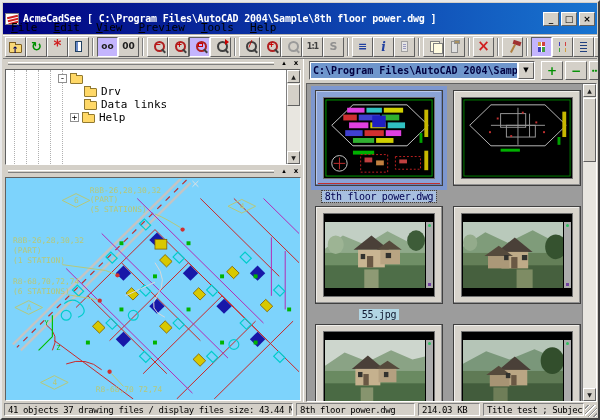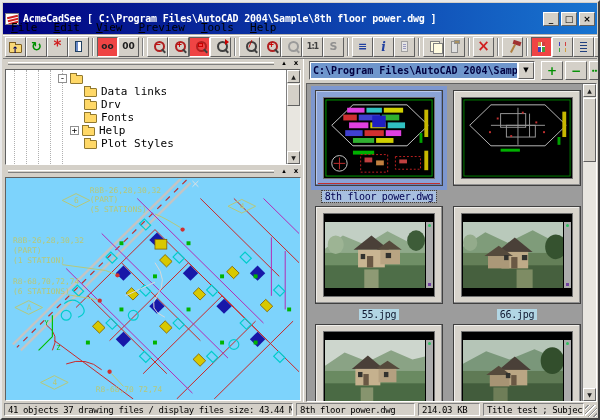--- a/index.html
+++ b/index.html
@@ -18,21 +18,21 @@
   .winbtn{width:16px;height:14px;font:bold 9px "DejaVu Sans",sans-serif;display:flex;align-items:center;justify-content:center;
     margin-left:2px;flex:none;color:#000;padding:0;}
   
   .menubar{position:absolute;left:1px;top:19px;right:1px;height:14px;display:flex;align-items:center;font-size:11px;border-bottom:1px solid #b8b4ac;}
   .menuitem{padding:8px 8px;white-space:nowrap;}
   .mkey{text-decoration:underline;}
   
   .toolbar{position:absolute;left:1px;top:33px;right:1px;height:24px;display:flex;align-items:center;padding:0 2px;
     border-bottom:1px solid #808080;box-shadow:inset 0 1px 0 #fff;}
   .tbtn{width:21px;height:20px;margin:0 0;display:flex;align-items:center;justify-content:center;position:relative;flex:none;}
-  .tbtn.pressed{border-color:#606060 #fff #fff #606060;background:#ef4444;}
+  .tbtn.pressed{border-color:#606060 #fff #fff #606060;background:#c4b5fd;}
   .tsep{width:2px;height:18px;margin:0 3px;border-left:1px solid #808080;border-right:1px solid #fff;flex:none;}
   .g{font:bold 11px "DejaVu Sans",sans-serif;line-height:1;}
   .g-green{color:#009000;font-size:13px;}
   .g-red{color:#d02020;font-size:15px;}
   .g-blue{color:#2040a0;}
   .g-gray{color:#909090;}
   .g-info{font-family:"DejaVu Serif",serif;font-style:italic;font-weight:bold;color:#2040a0;font-size:12px;}
   .g-ratio{font-size:8px;color:#404040;letter-spacing:-1px;}
   .g-eyes{font-size:9px;color:#202020;letter-spacing:0;}
   .folder{position:relative;width:13px;height:9px;background:#f8d878;border:1px solid #806020;border-radius:1px;margin-top:3px;flex:none;}
@@ -252,38 +252,30 @@
         <span class="guide" style="left:32px"></span>
         <span class="guide" style="left:44px"></span>
         <span class="guide" style="left:56px"></span>
         <div class="treerows">
           <div class="trow" style="padding-left:52px">
             <span class="exp">-</span>
             <span class="tfolder"></span>
           </div>
           <div class="trow" style="padding-left:78px">
             <span class="tfolder"></span>
-            <span>Data links</span>
+            <span>Drv</span>
           </div>
           <div class="trow" style="padding-left:78px">
             <span class="tfolder"></span>
-            <span>Drv</span>
-          </div>
-          <div class="trow" style="padding-left:78px">
-            <span class="tfolder"></span>
-            <span>Fonts</span>
+            <span>Data links</span>
           </div>
           <div class="trow" style="padding-left:64px">
             <span class="exp">+</span>
             <span class="tfolder"></span>
             <span>Help</span>
-          </div>
-          <div class="trow" style="padding-left:78px">
-            <span class="tfolder"></span>
-            <span>Plot Styles</span>
           </div>
         </div>
         <div class="vsb">
           <button class="sbtn rb" style="top:0">▲</button>
           <span class="sthumb rb" style="top:14px;height:22px"></span>
           <button class="sbtn rb" style="bottom:0">▼</button>
         </div>
       </div>
 
       <div class="gripbar" style="top:108px;">
@@ -519,23 +511,20 @@
               <rect x="46" y="32" width="5" height="5" fill="#32322e"></rect>
                 <rect x="66" y="32" width="6" height="5" fill="#32322e"></rect>
               <rect x="60" y="46" width="18" height="18" fill="#7e8c64"></rect>
             </svg>
             <span class="wstrip"></span>
           </div>
         </div>
         <div class="lab jpg" style="left:8px;top:224px">
             <span>55.jpg</span>
           </div>
-        <div class="lab jpg" style="left:146px;top:224px">
-            <span>66.jpg</span>
-          </div>
 
         <div class="cell" style="left:8px;top:240px;height:98px">
           <div class="shot photo">
             <svg viewBox="0 0 112 64" preserveAspectRatio="none">
               <rect x="0" y="0" width="112" height="30" fill="#cdd6cd"></rect>
               <polygon points="0,25 22,12 48,21 74,10 98,19 112,16 112,36 0,36" fill="#8aa385"></polygon>
               <rect x="0" y="30" width="112" height="16" fill="#6a8a61"></rect>
               <rect x="0" y="42" width="112" height="22" fill="#4a6a44"></rect>
               <polygon points="30,28 48,15 66,28" fill="#4a4038"></polygon>
               <rect x="34" y="28" width="28" height="16" fill="#c5b18e"></rect>

